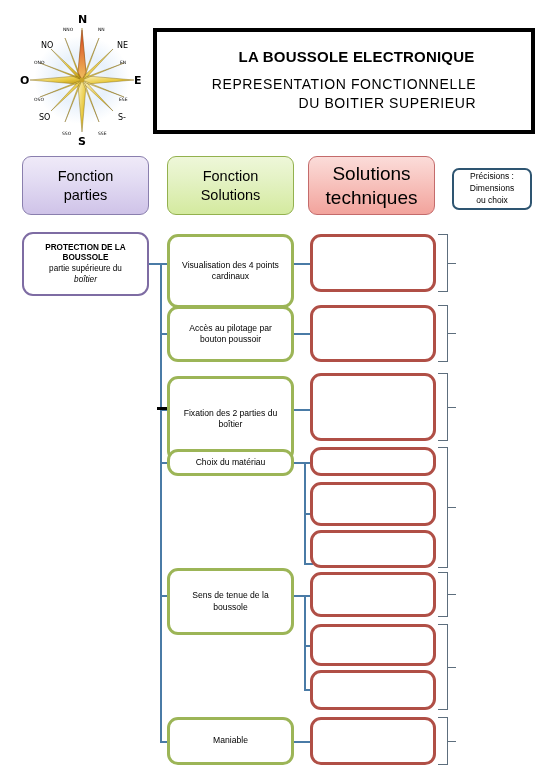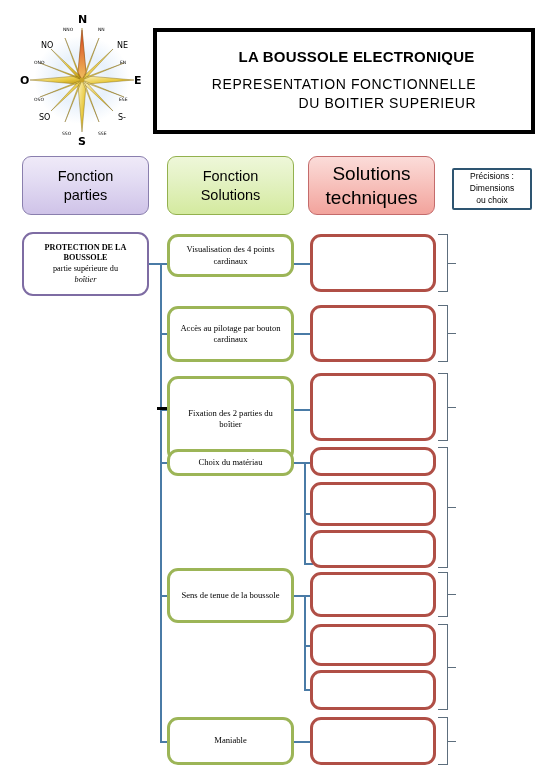--- a/index.html
+++ b/index.html
@@ -44,30 +44,29 @@
     border:1px solid #93b14e;font-size:14.5px;color:#000;
     background:linear-gradient(180deg,#eef7d9 0%,#e4f2c4 40%,#d4ea9f 100%);
   }
   .ch-red{
     left:308px;top:156px;width:127px;height:59px;
     border:1px solid #c46b6b;font-size:19px;color:#000;
     background:linear-gradient(180deg,#fbdcd9 0%,#f8c6c1 40%,#f2a39c 100%);
   }
   .ch-blue{
     left:452px;top:168px;width:80px;height:42px;
-    border:2px solid #2e5571;border-radius:2px;background:#fff;
+    border:2px solid #2e5571;border-radius:7px;background:#fff;
     font-size:8.5px;color:#000;line-height:1.4;
   }
 
   
   .nodebox{
     position:absolute;box-sizing:border-box;background:#fff;border-radius:11px;
     display:flex;align-items:center;justify-content:center;text-align:center;
     line-height:1.3;
-    font-family:Liberation Serif, serif;
   }
   .b-purple{border:2px solid #7e6ca3;font-size:8.2px;color:#000;padding:2px 5px;}
   .b-green{border:3px solid #9cb557;font-size:8.6px;color:#000;padding:2px 6px;}
   .b-red{border:3px solid #b04f46;}
 
   .b-purple .l1{font-weight:bold;}
   .b-purple .l3{font-style:italic;}
 
   
   .ln{position:absolute;background:#4a7ba6;}
@@ -201,33 +200,33 @@
 
   <div class="ln lnh" style="left:160px;top:263px;width:9px;"></div>
   <div class="ln lnh" style="left:160px;top:333px;width:9px;"></div>
   <div class="ln lnh" style="left:160px;top:409px;width:9px;"></div>
   <div class="ln lnh" style="left:160px;top:462px;width:9px;"></div>
   <div class="ln lnh" style="left:160px;top:595px;width:9px;"></div>
   <div class="ln lnh" style="left:160px;top:741px;width:9px;"></div>
 
   <div class="blk" style="left:157px;top:407px;width:11px;"></div>
 
-  <div class="nodebox b-green" style="left:167px;top:234px;width:127px;height:43px;">
+  <div class="nodebox b-green" style="left:167px;top:234px;width:127px;height:74px;">
     <span>Visualisation des 4 points cardinaux</span>
   </div>
   <div class="nodebox b-green" style="left:167px;top:306px;width:127px;height:56px;">
-    <span>Accès au pilotage par bouton cardinaux</span>
+    <span>Accès au pilotage par bouton poussoir</span>
   </div>
   <div class="nodebox b-green" style="left:167px;top:376px;width:127px;height:86px;">
     <span>Fixation des 2 parties du boîtier</span>
   </div>
   <div class="nodebox b-green" style="left:167px;top:449px;width:127px;height:27px;">
     <span>Choix du matériau</span>
   </div>
-  <div class="nodebox b-green" style="left:167px;top:568px;width:127px;height:55px;">
+  <div class="nodebox b-green" style="left:167px;top:568px;width:127px;height:67px;">
     <span>Sens de tenue de la boussole</span>
   </div>
   <div class="nodebox b-green" style="left:167px;top:717px;width:127px;height:48px;">
     <span>Maniable</span>
   </div>
 
   <div class="ln lnh" style="left:294px;top:263px;width:17px;"></div>
   <div class="ln lnh" style="left:294px;top:333px;width:17px;"></div>
   <div class="ln lnh" style="left:294px;top:409px;width:17px;"></div>
   <div class="ln lnh" style="left:294px;top:741px;width:17px;"></div>

